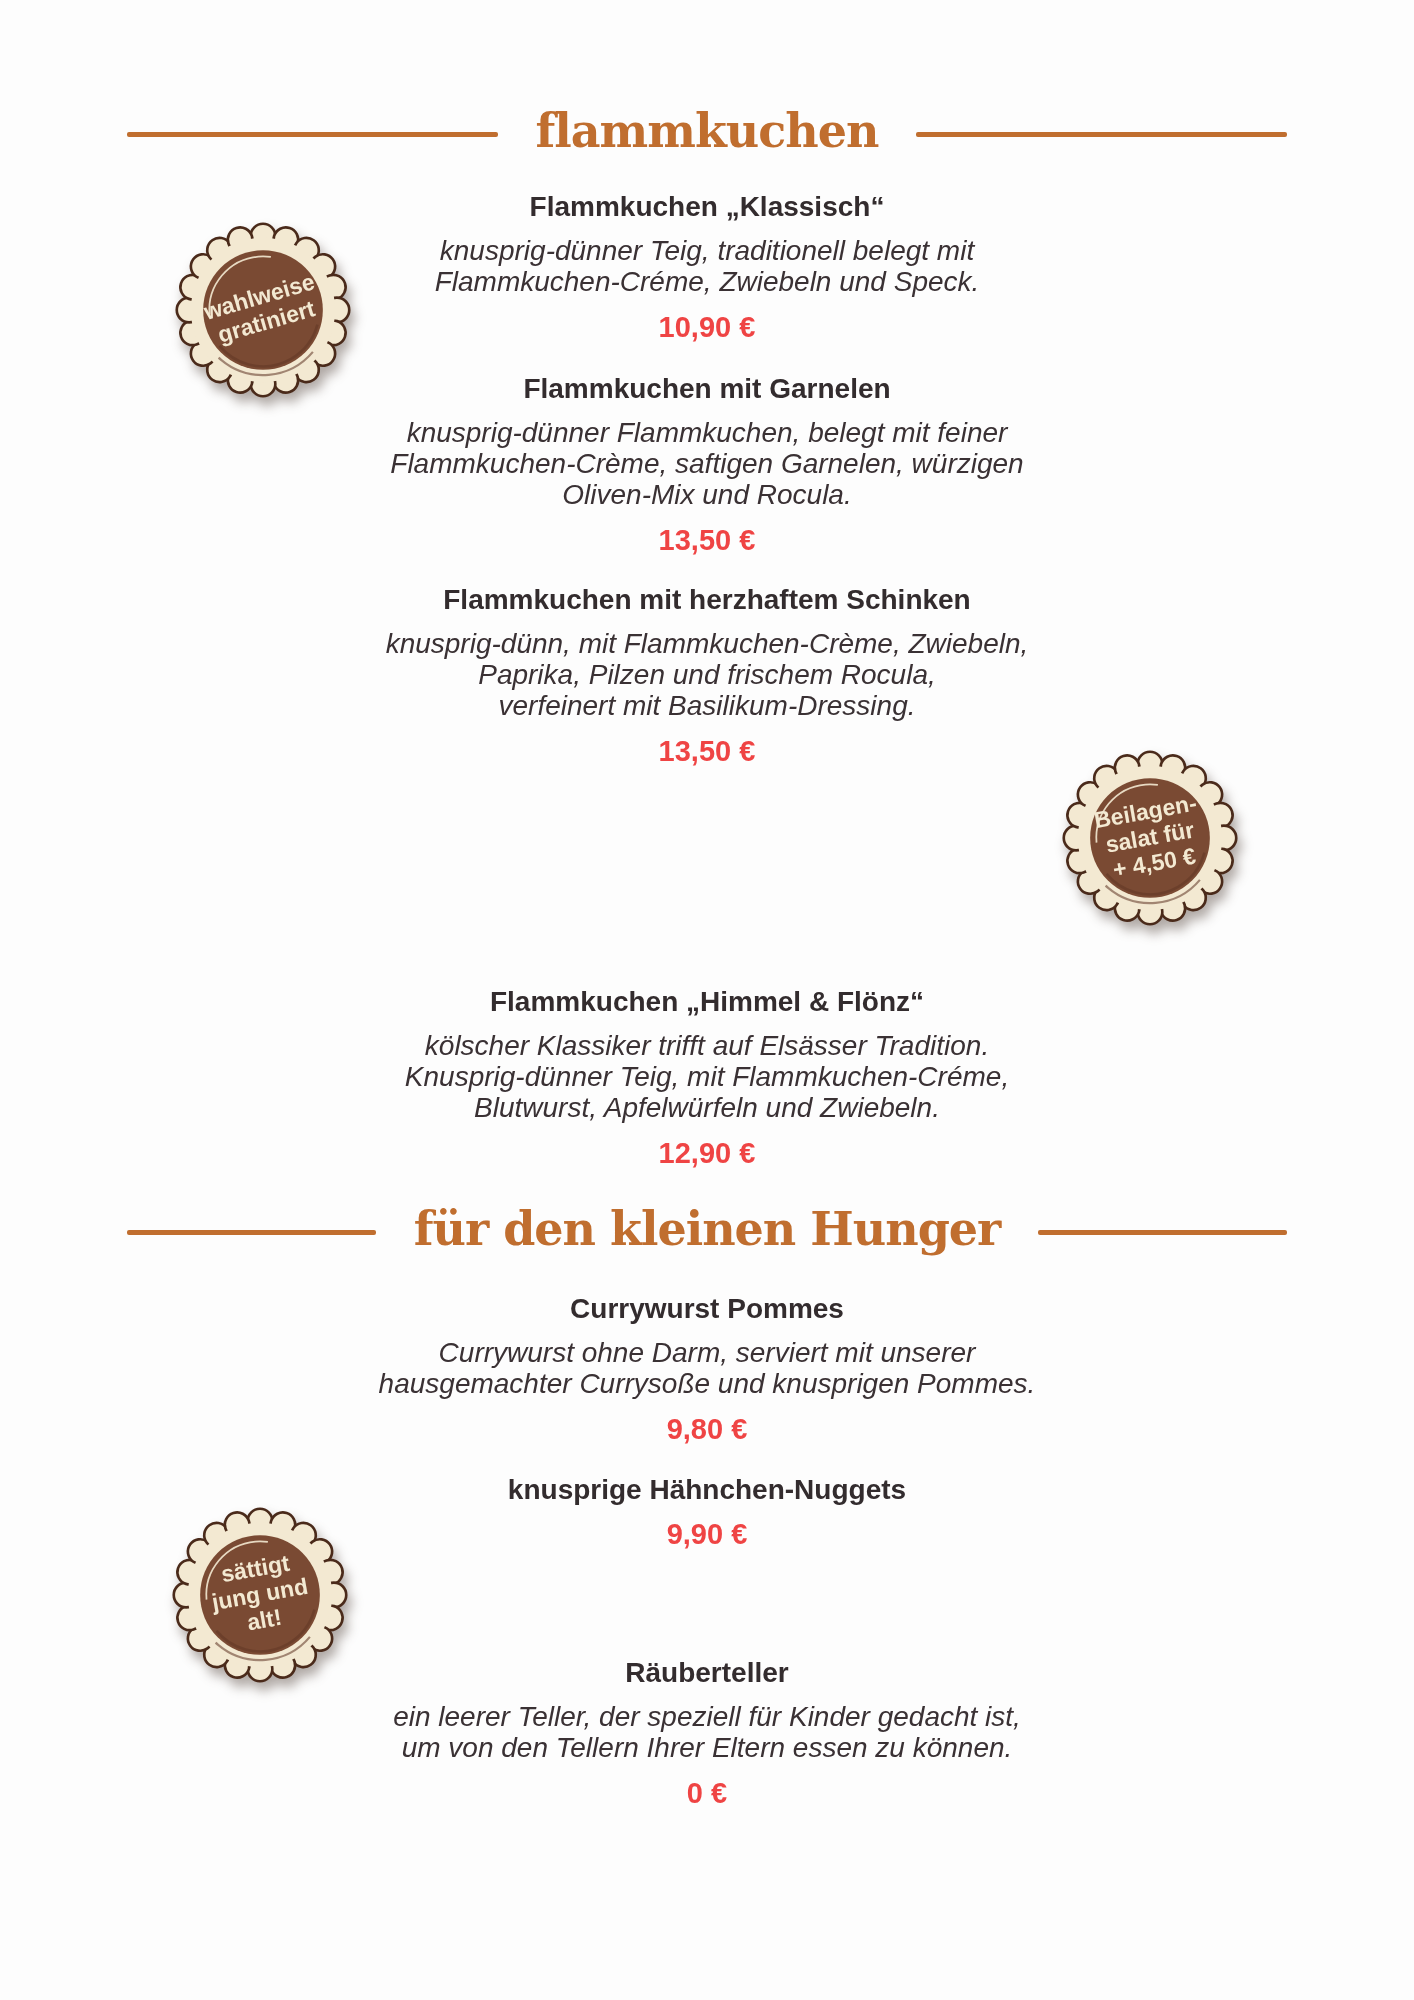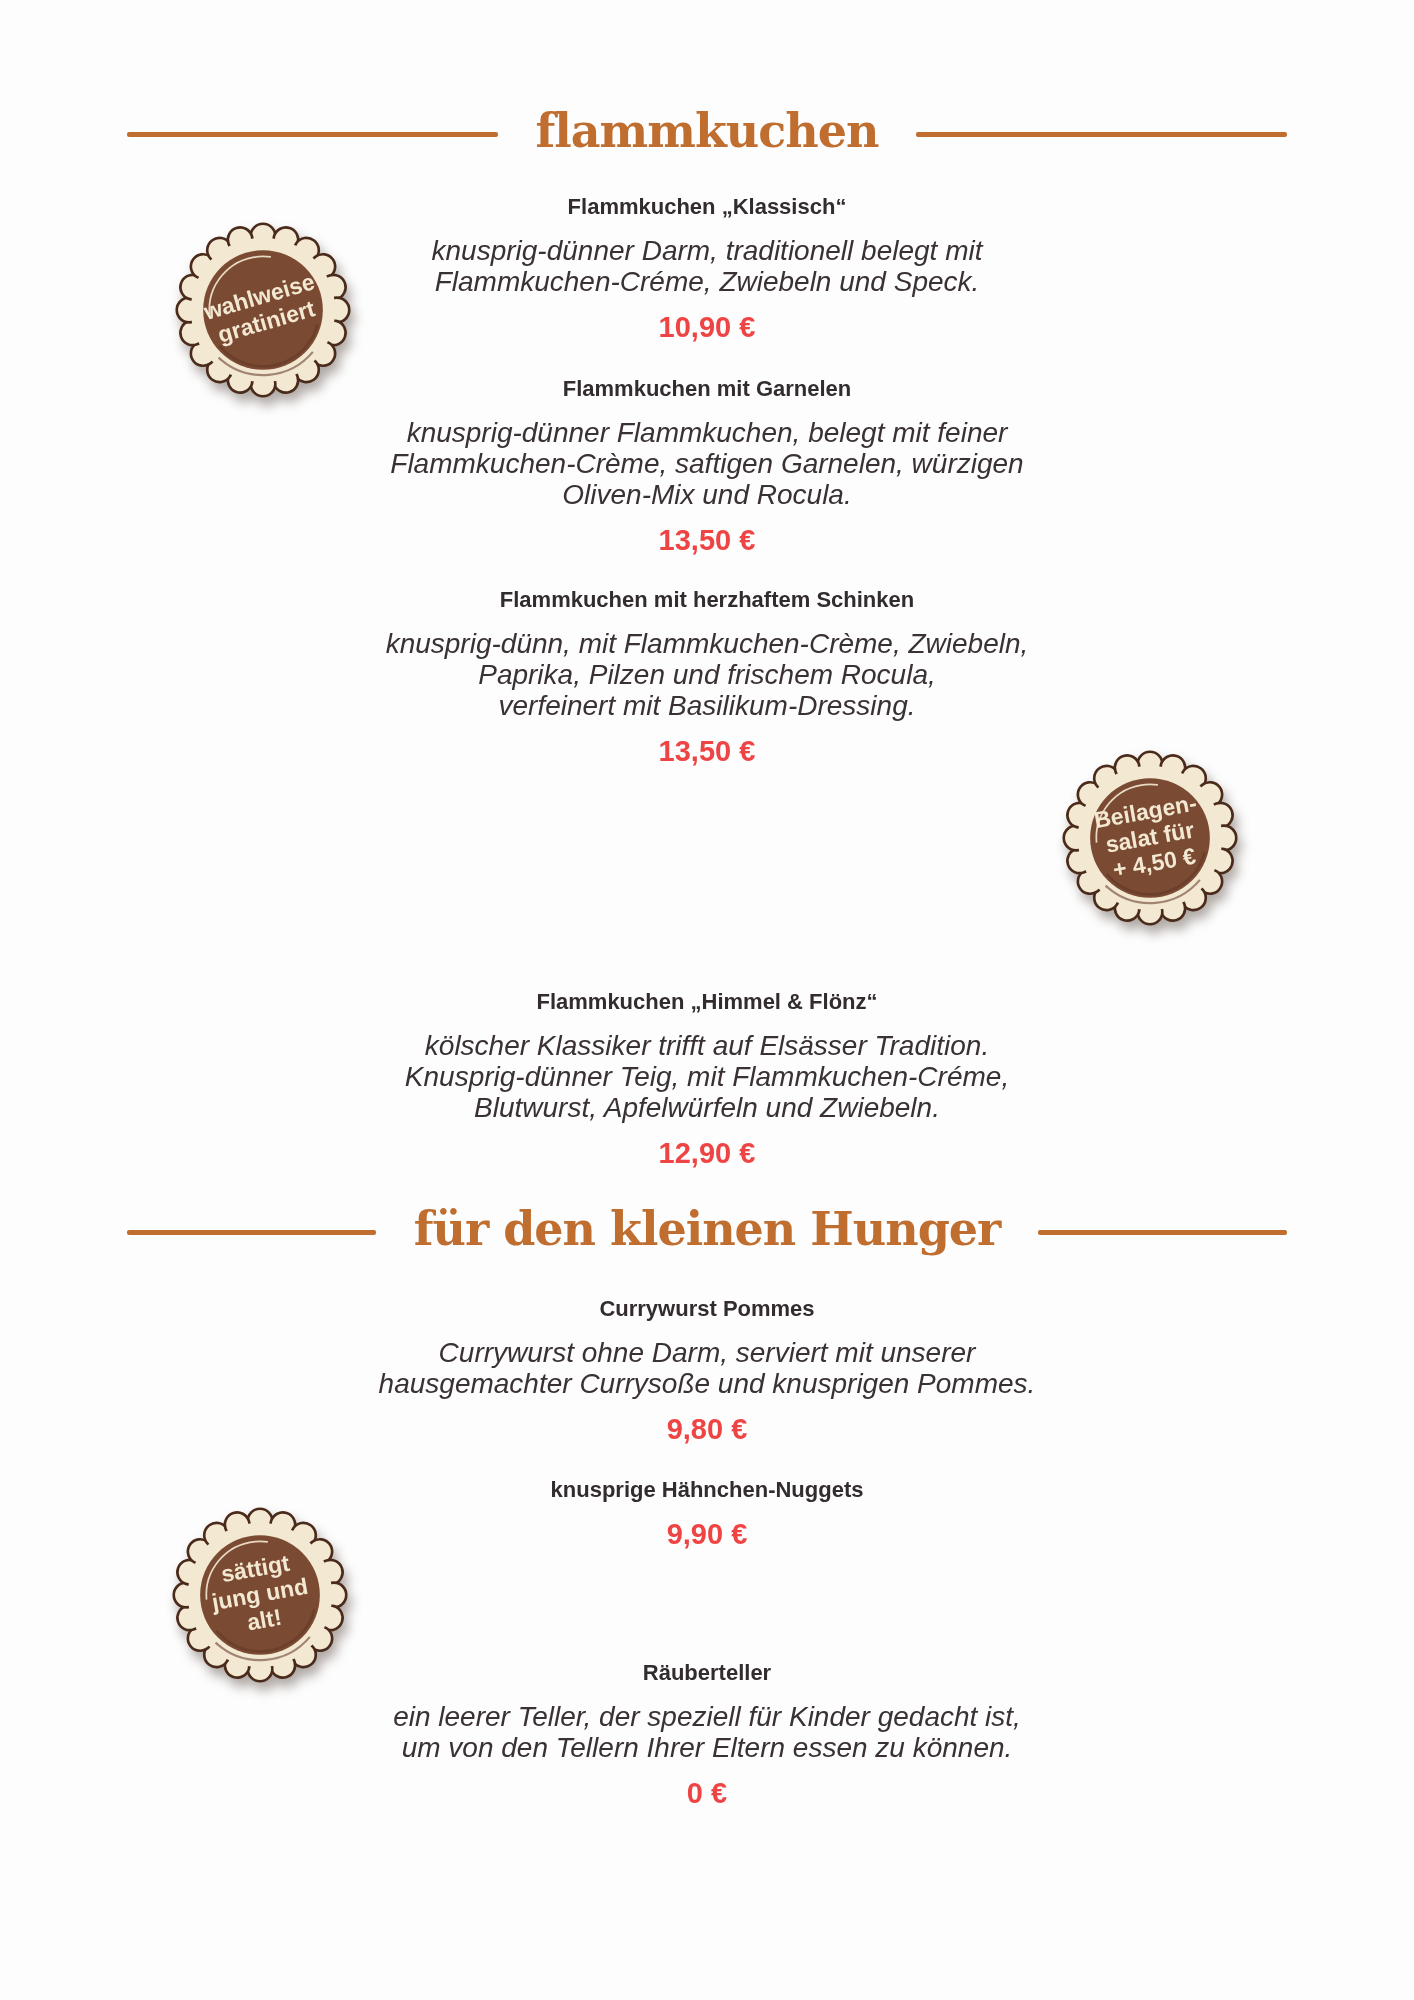--- a/index.html
+++ b/index.html
@@ -39,21 +39,21 @@
     padding-bottom:6px;
   }
   
   .item{
     position:absolute;
     left:207px;
     width:1000px;
     text-align:center;
   }
   .item-name{
-    font-size:22px;
+    font-size:28px;
     font-weight:bold;
     line-height:34px;
     margin-bottom:11px;
     color:#332c2e;
   }
   .item-desc{
     font-size:28px;
     font-style:italic;
     line-height:31px;
     margin-bottom:14px;
@@ -129,21 +129,21 @@
 <div class="page">
 
   <div class="sec-header" style="top:108px;">
     <div class="rule"></div>
     <div class="sec-title">flammkuchen</div>
     <div class="rule"></div>
   </div>
 
   <div class="item" style="top:190px;">
     <div class="item-name">Flammkuchen „Klassisch“</div>
-    <div class="item-desc">knusprig-dünner Darm, traditionell belegt mit
+    <div class="item-desc">knusprig-dünner Teig, traditionell belegt mit
 Flammkuchen-Créme, Zwiebeln und Speck.</div>
     <div class="item-price">10,90 €</div>
   </div>
 
   <div class="item" style="top:372px;">
     <div class="item-name">Flammkuchen mit Garnelen</div>
     <div class="item-desc">knusprig-dünner Flammkuchen, belegt mit feiner
 Flammkuchen-Crème, saftigen Garnelen, würzigen
 Oliven-Mix und Rocula.</div>
     <div class="item-price">13,50 €</div>

